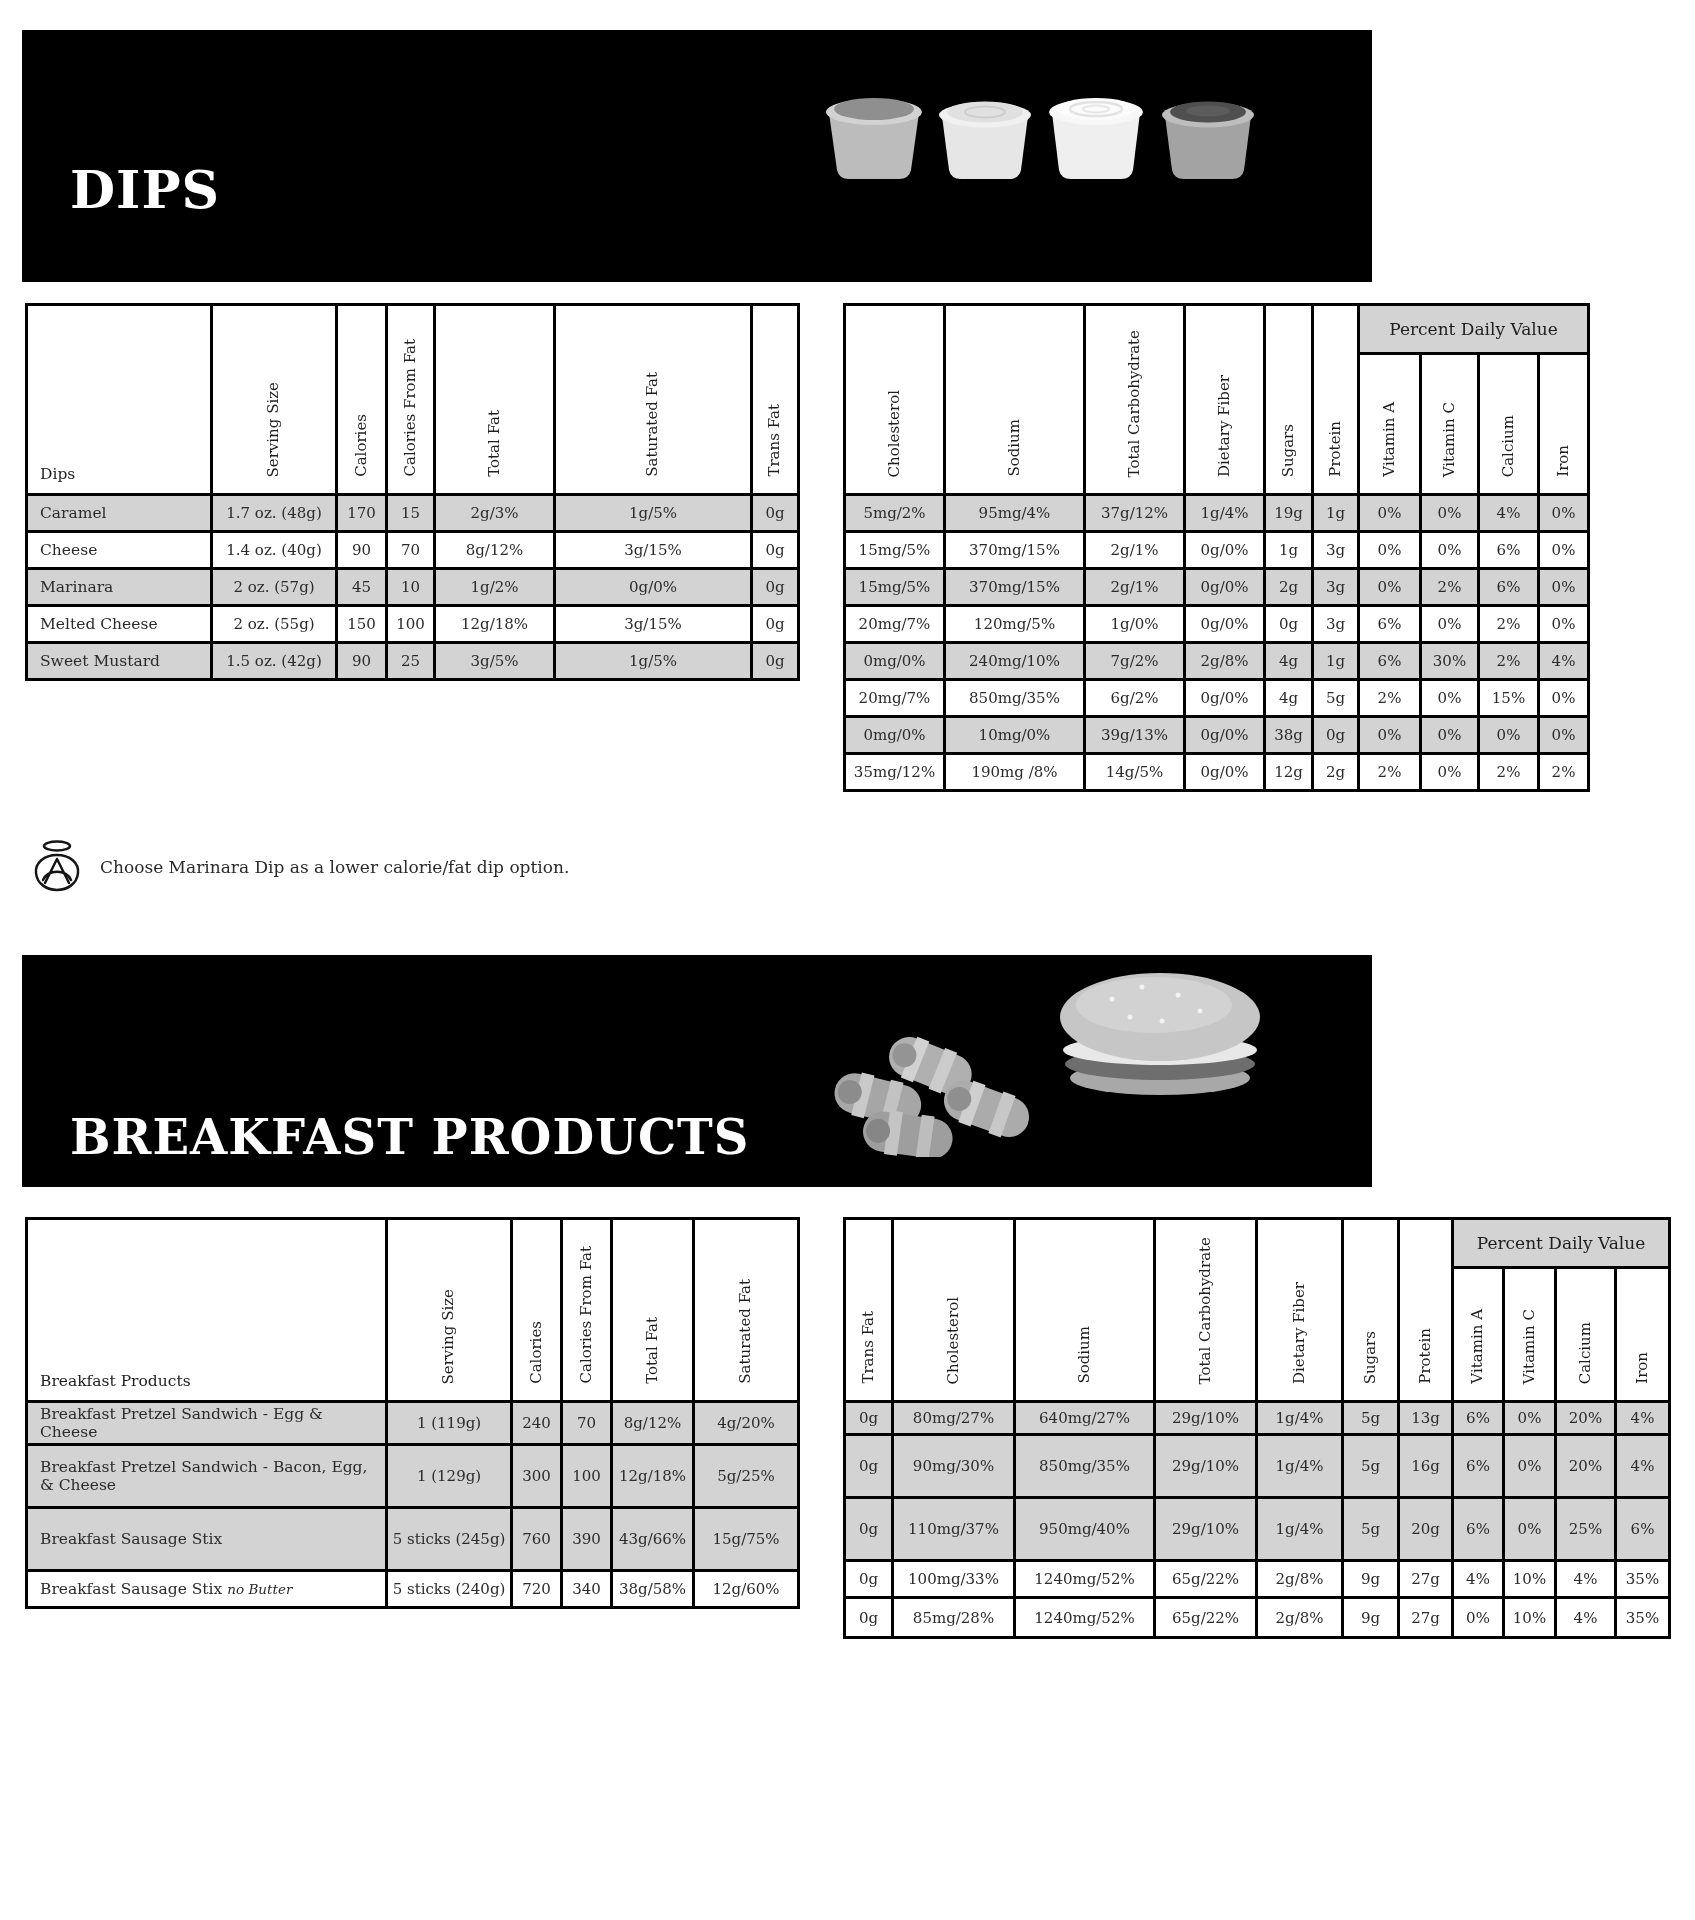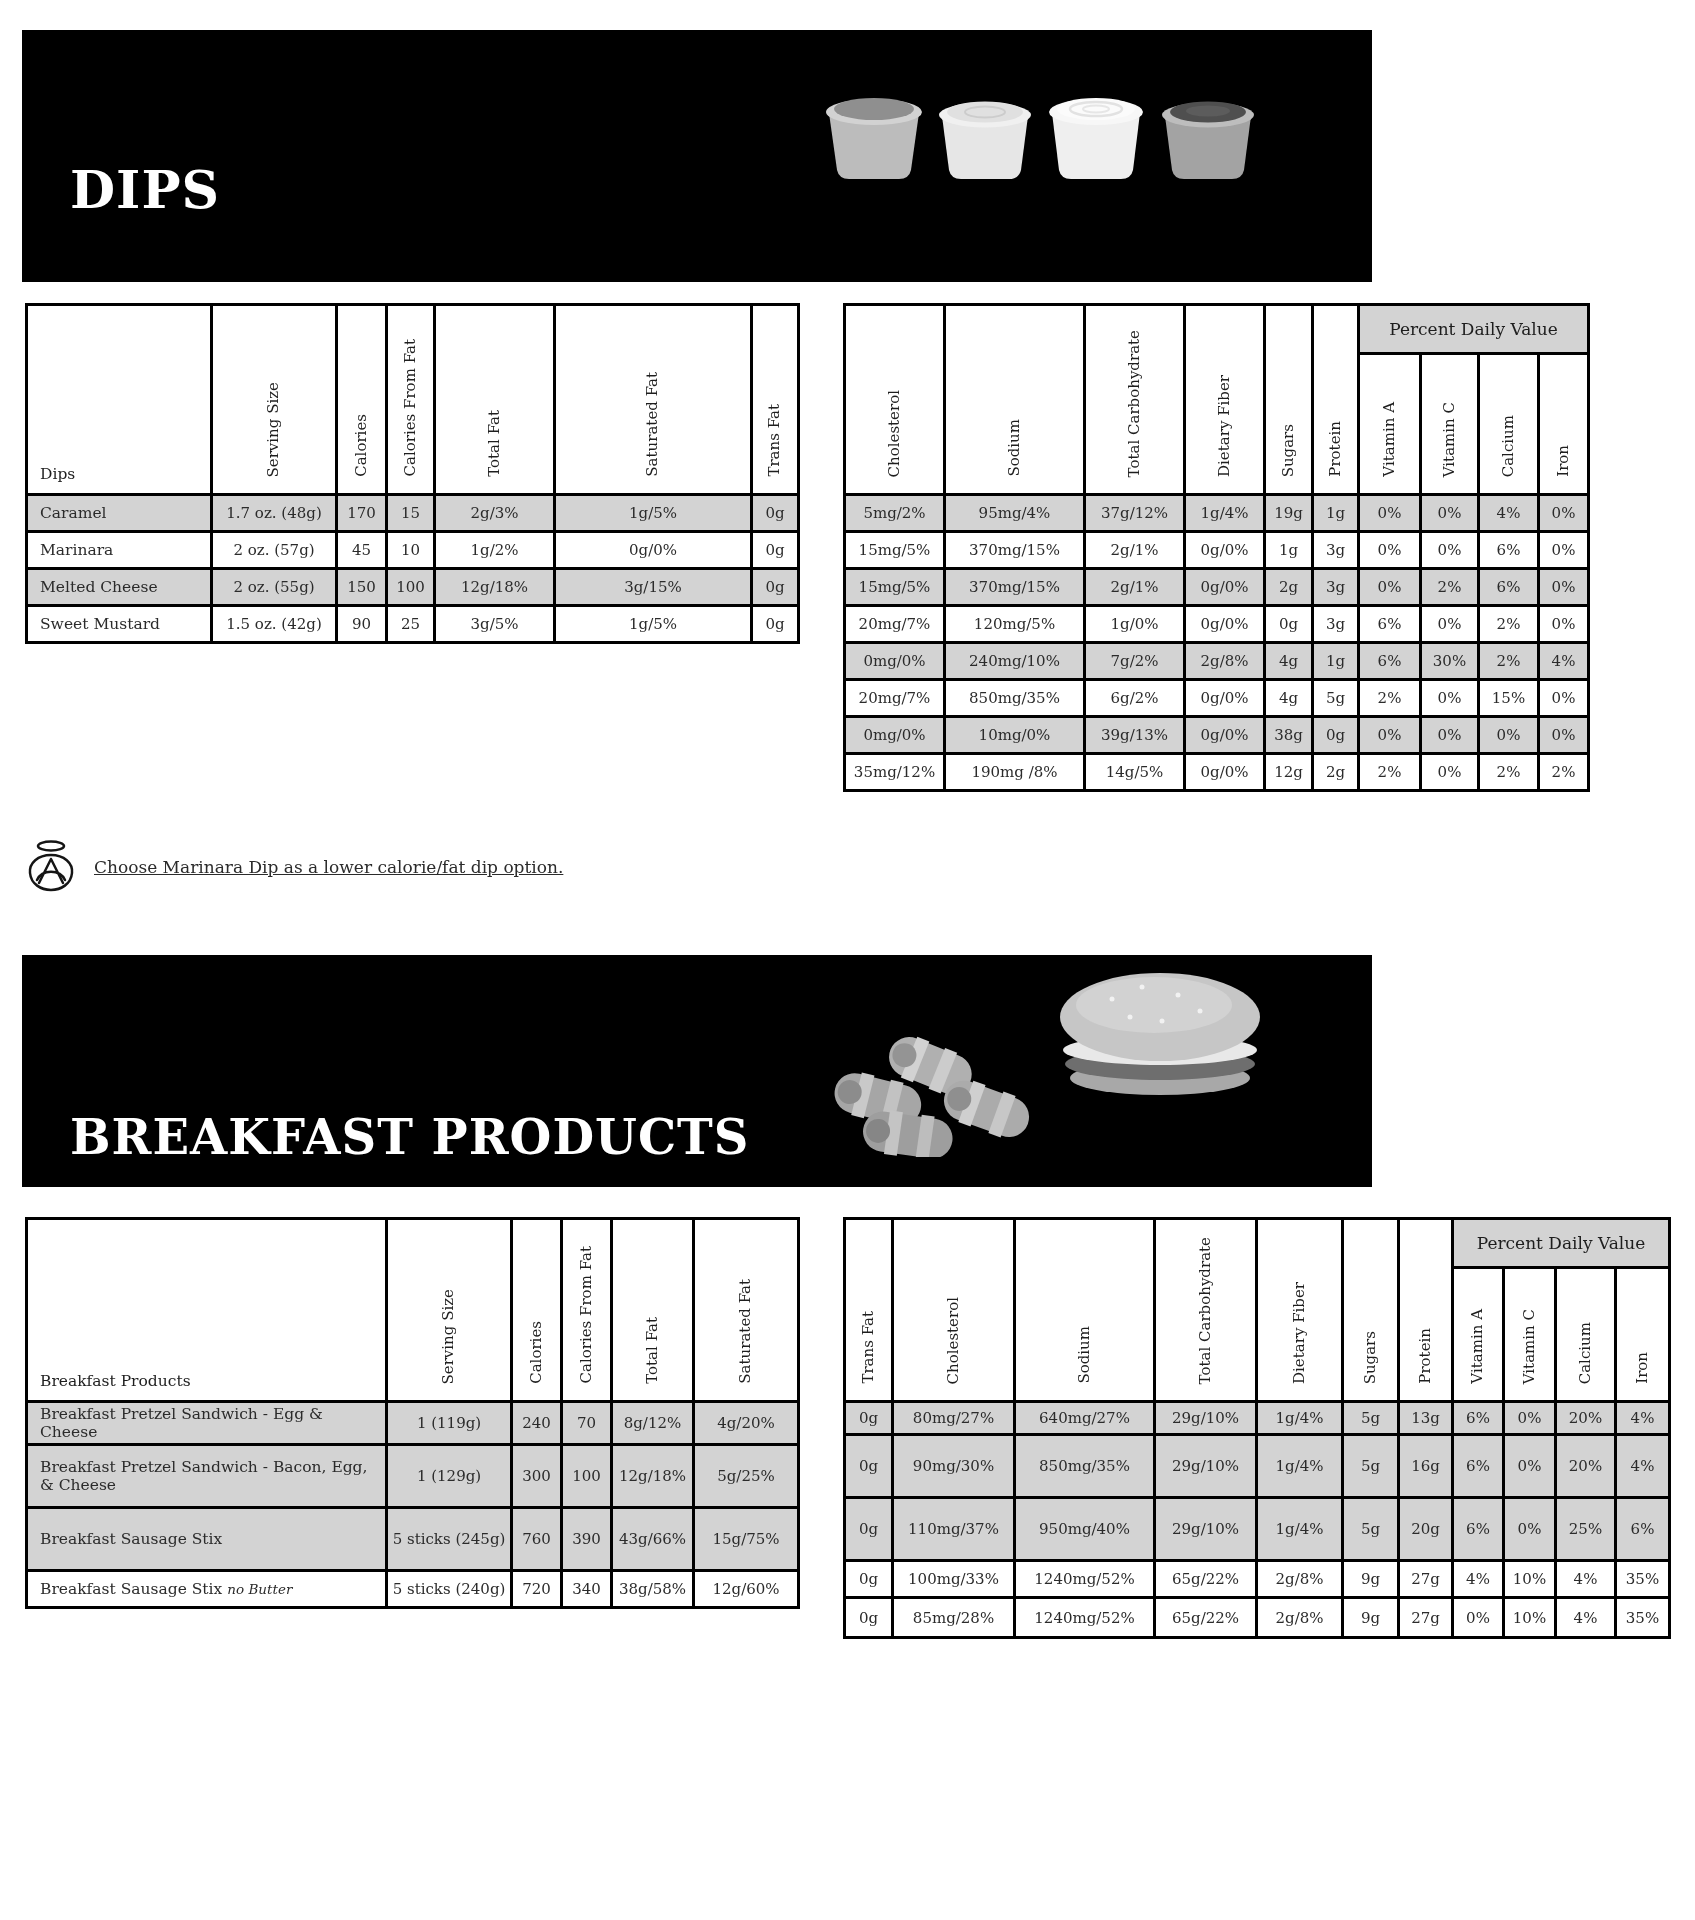--- a/index.html
+++ b/index.html
@@ -44,21 +44,21 @@
   #bk-right thead tr.sub{height:134px;}
   #bk-left tbody tr:nth-child(1),#bk-right tbody tr:nth-child(1){height:33px;}
   #bk-left tbody tr:nth-child(2),#bk-right tbody tr:nth-child(2){height:63px;}
   #bk-left tbody tr:nth-child(3),#bk-right tbody tr:nth-child(3){height:63px;}
   #bk-left tbody tr:nth-child(4),#bk-right tbody tr:nth-child(4){height:37px;}
   #bk-left tbody tr:nth-child(5),#bk-right tbody tr:nth-child(5){height:40px;}
   #bk-left tbody tr:nth-child(-n+3) td,
   #bk-right tbody tr:nth-child(-n+3) td{background:#d3d3d3;}
 
   
-  .note{position:absolute;left:24px;top:838px;display:flex;align-items:center;gap:16px;text-decoration:underline;}
+  .note{position:absolute;left:30px;top:838px;display:flex;align-items:center;gap:16px;}
   .note-text{font-size:17px;color:#2b2b2b;}
 </style>
 </head>
 <body>
 
 <div class="page">
 
   <div class="banner banner-dips">
     <div class="banner-title">DIPS</div>
     <svg class="banner-art" style="left:795px;top:48px" width="445" height="108" viewBox="0 0 445 108">
@@ -111,20 +111,29 @@
         <tr>
           <td class="name">Caramel</td>
           <td>1.7 oz. (48g)</td>
           <td>170</td>
           <td>15</td>
           <td>2g/3%</td>
           <td>1g/5%</td>
           <td>0g</td>
         </tr>
 
+        <tr>
+          <td class="name">Cheese</td>
+          <td>1.4 oz. (40g)</td>
+          <td>90</td>
+          <td>70</td>
+          <td>8g/12%</td>
+          <td>3g/15%</td>
+          <td>0g</td>
+        </tr>
 
 
 
         <tr>
           <td class="name">Marinara</td>
           <td>2 oz. (57g)</td>
           <td>45</td>
           <td>10</td>
           <td>1g/2%</td>
           <td>0g/0%</td>

